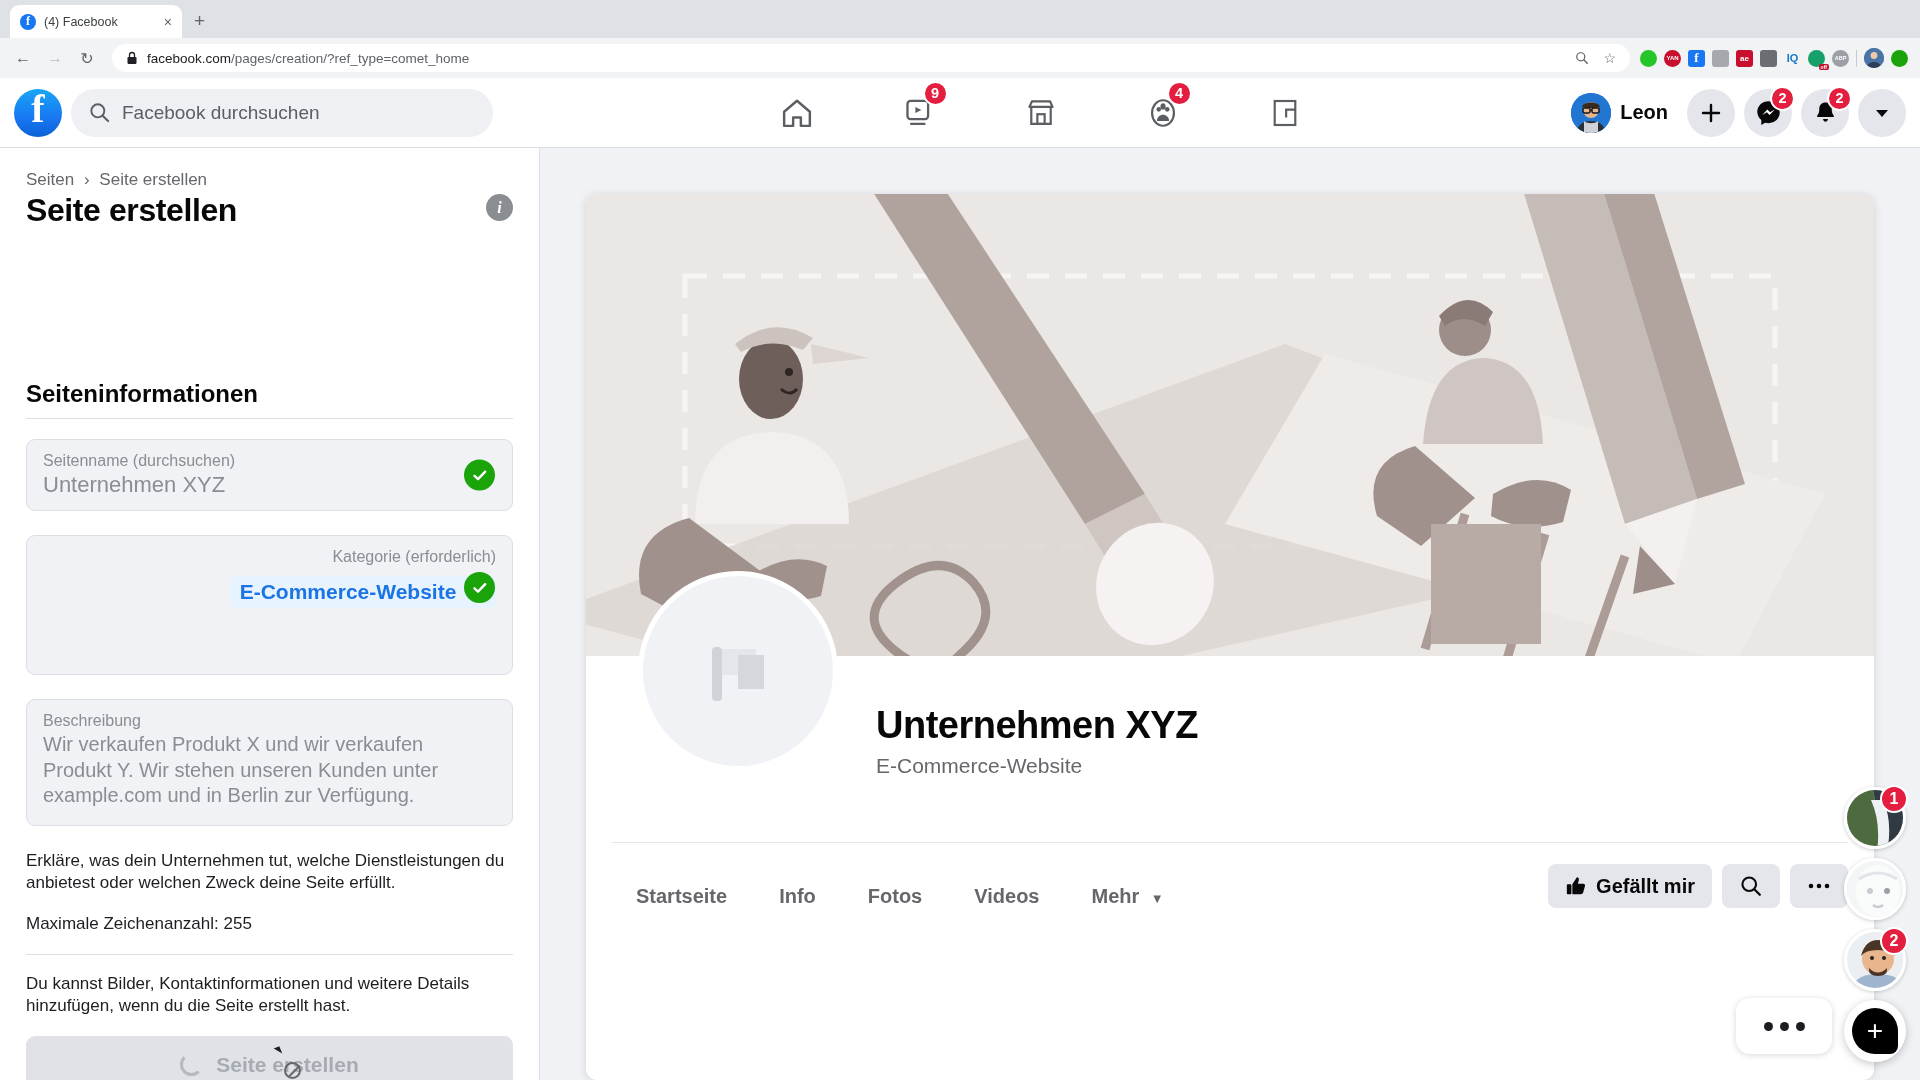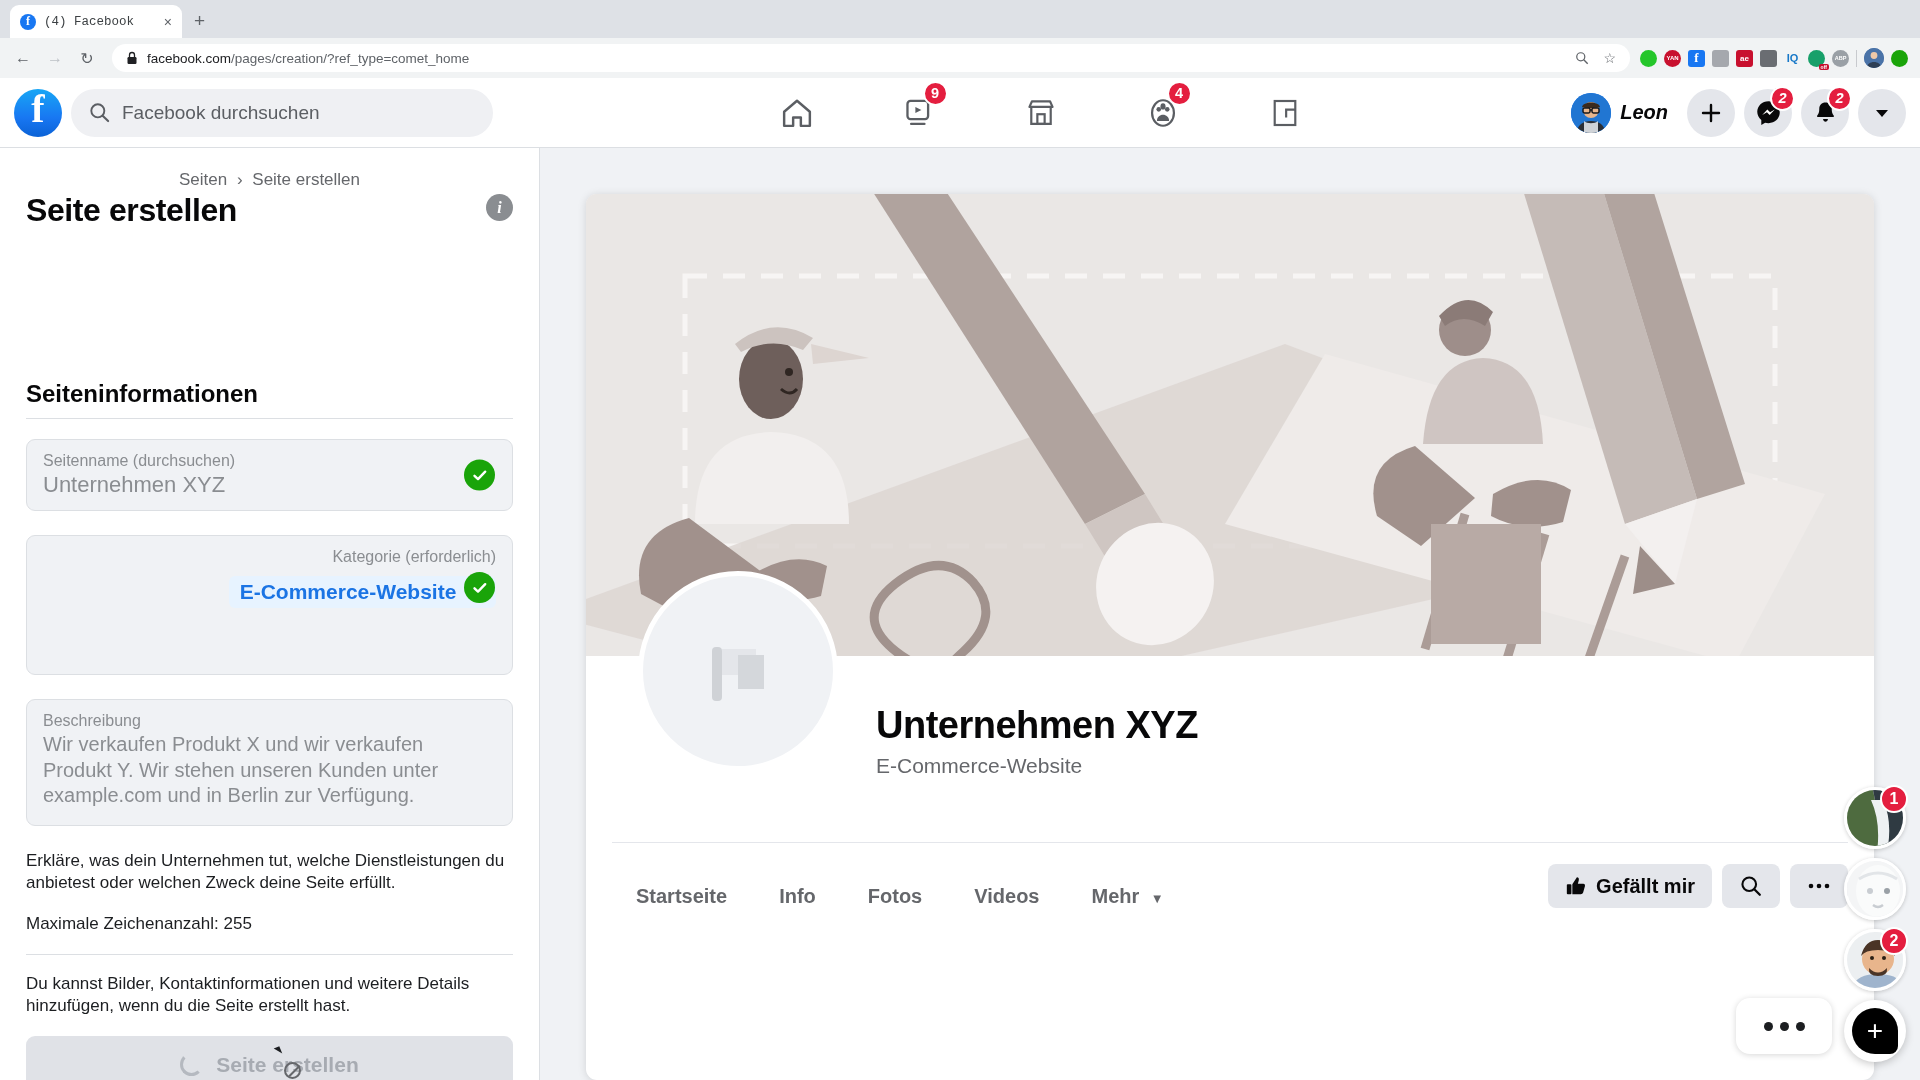--- a/index.html
+++ b/index.html
@@ -25,21 +25,21 @@
     font-size: 12.5px; color: #3c4043;
   }
   .tab-fav {
     width: 16px; height: 16px; border-radius: 50%;
     background: #1877f2; color: #fff;
     font-size: 12px; font-weight: bold;
     display: flex; align-items: center; justify-content: center;
     font-family: "Liberation Serif", serif;
     flex: 0 0 16px;
   }
-  .tab-title { flex: 1; white-space: nowrap; overflow: hidden; text-overflow: ellipsis; font-family: Liberation Mono, monospace; }
+  .tab-title { flex: 1; white-space: nowrap; overflow: hidden; text-overflow: ellipsis; }
   .tab-close { font-size: 14px; color: #5f6368; }
   .newtab { font-size: 19px; color: #5f6368; padding: 0 12px 6px 12px; }
 
   .urlbar-row {
     height: 40px; background: #f1f3f4;
     display: flex; align-items: center; gap: 2px;
     padding: 0 8px; flex: 0 0 40px;
   }
   .nav-btn {
     width: 30px; height: 30px; display: flex;
@@ -92,21 +92,21 @@
   .navicon { position: relative; width: 62px; height: 56px; display: flex; align-items: center; justify-content: center; }
   .badge {
     position: absolute; top: -4px; right: 2px;
     min-width: 25px; height: 25px; padding: 0 6px;
     border-radius: 13px; background: #e41e3f;
     color: #fff; font-size: 14.5px; font-weight: bold;
     display: flex; align-items: center; justify-content: center;
     border: 2px solid #fff;
   }
 
-  .fb-right { display: flex; gap: 9px; font-style: italic; }
+  .fb-right { display: flex; gap: 9px; }
   .user-chip { display: flex; align-items: center; gap: 9px; padding: 4px 10px 4px 4px; border-radius: 22px; }
   .user-av { width: 40px; height: 40px; border-radius: 50%; overflow: hidden; background: #1877f2; }
   .user-name { font-size: 20px; font-weight: bold; color: #080809; }
   .circ-btn {
     width: 48px; height: 48px; border-radius: 50%;
     background: #e4e6eb; display: flex; align-items: center;
     justify-content: center; position: relative;
   }
   .circ-btn .badge { top: -3px; right: -3px; }
 
@@ -116,21 +116,21 @@
   
   .form-panel {
     width: 540px; flex: 0 0 540px; background: #fff;
     border-right: 1px solid #dcdfe3;
     position: relative; overflow: hidden;
   }
   .form-sticky {
     position: absolute; top: 0; left: 0; right: 0;
     background: #fff; padding: 22px 26px 8px 26px; z-index: 20;
   }
-  .crumbs { font-size: 17px; color: #65676b; margin-bottom: 2px; text-align: center; }
+  .crumbs { font-size: 17px; color: #65676b; margin-bottom: 2px; }
   .crumb-sep { margin: 0 5px; }
   .page-title { font-size: 32px; font-weight: bold; color: #080809; letter-spacing: -0.4px; }
   .info-i {
     position: absolute; right: 26px; top: 46px;
     width: 27px; height: 27px; border-radius: 50%;
     background: #8a8d91; color: #fff;
     display: flex; align-items: center; justify-content: center;
     font-size: 16px; font-family: "Liberation Serif", serif; font-style: italic; font-weight: bold;
   }
   .form-scroll { position: absolute; inset: 0; padding: 0 26px; }

